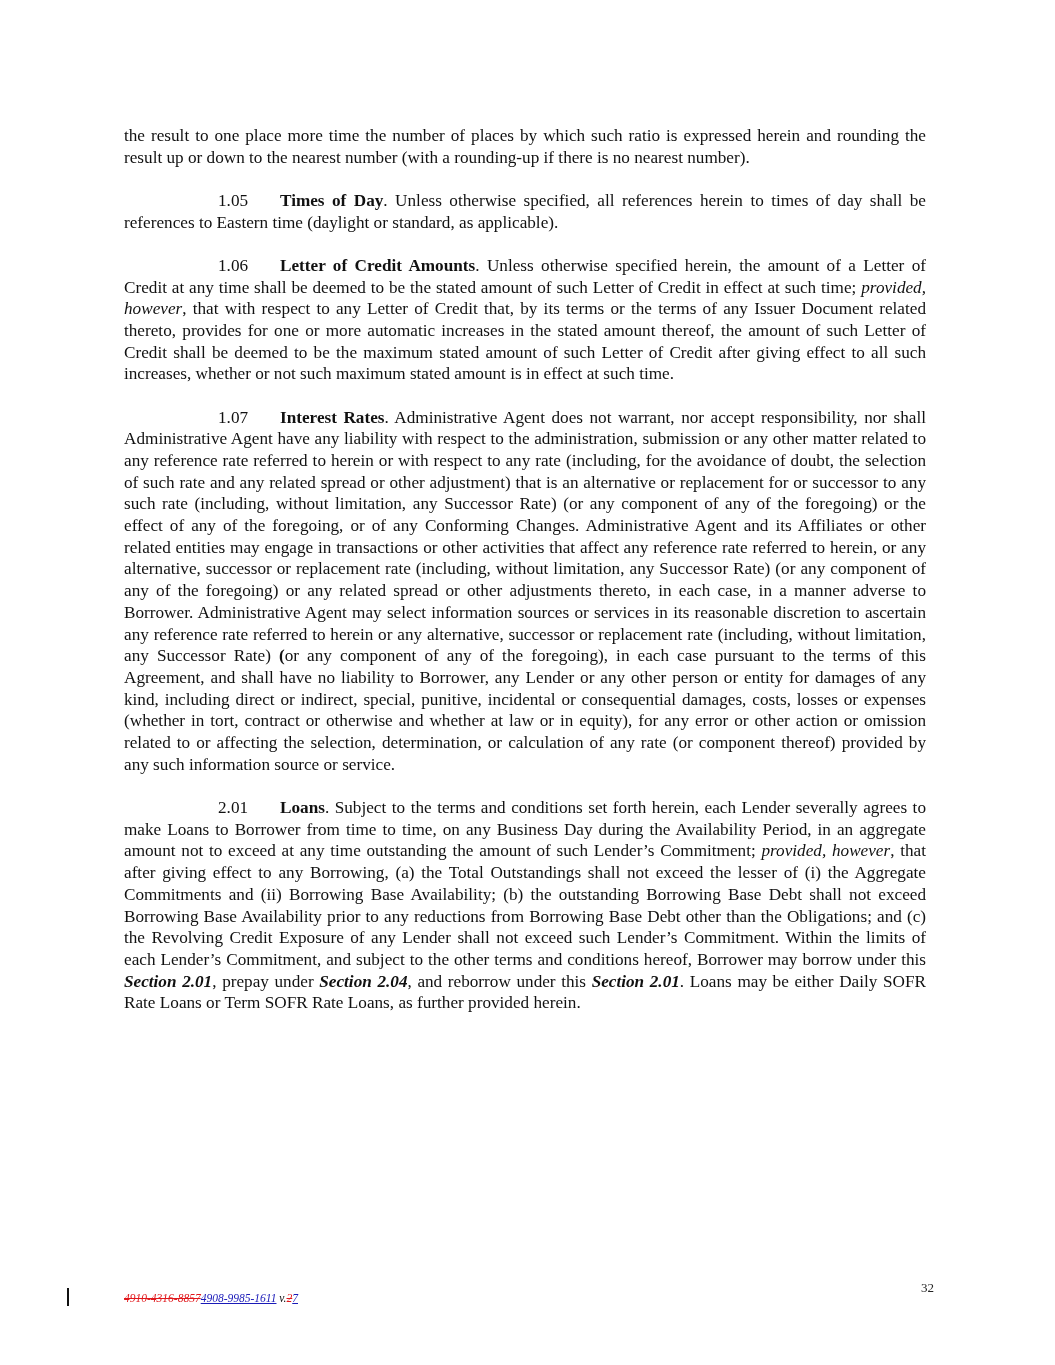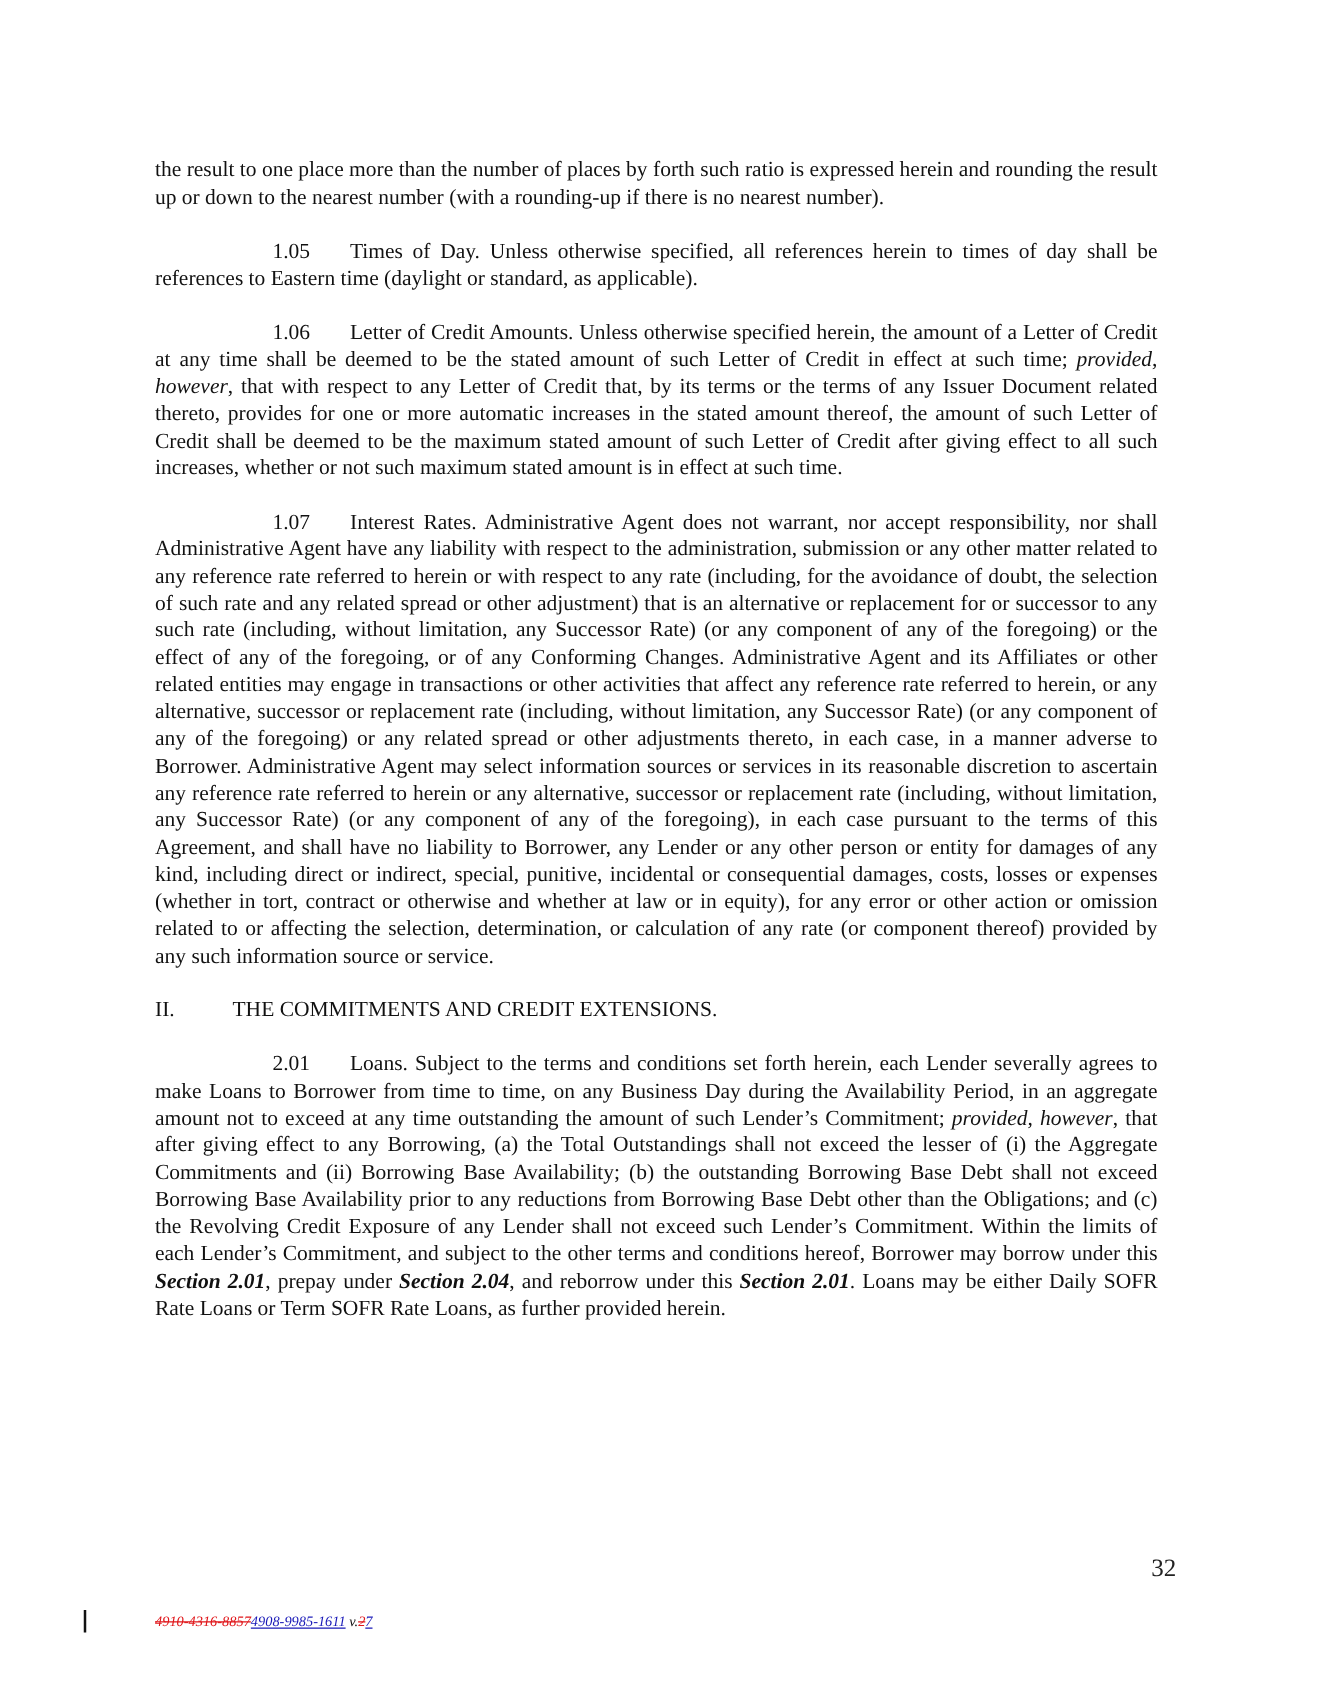--- a/index.html
+++ b/index.html
@@ -10,49 +10,48 @@
   }
   .page {
     position: absolute; left: 124px; top: 125px; width: 802px;
     font-size: 17.2px; line-height: 21.7px;
   }
   .para { text-align: justify; margin: 0 0 21.5px 0; }
   .para.first { margin-bottom: 21.5px; }
   .sec-num { display: inline-block; width: 62px; margin-left: 94px; }
   .heading { margin: 0 0 21.5px 0; }
   .heading .roman { display: inline-block; width: 62px; }
-  b { font-weight: normal; }
+  b { font-weight: bold; }
   i { font-style: italic; }
   .bi { font-weight: bold; font-style: italic; }
   .footer-bar {
     position: absolute; left: 67px; top: 1288px; width: 2px; height: 18px; background: #111;
   }
   .footer-id {
     position: absolute; left: 124px; top: 1292px; font-size: 11.5px;
     font-family: "Liberation Serif", serif; color: #111; font-style: italic;
   }
   .del { color: #e0161a; text-decoration: line-through; }
   .ins { color: #1a1ab8; text-decoration: underline; }
   .page-num {
-    position: absolute; left: 921px; top: 1244px; font-size: 20px;
+    position: absolute; left: 921px; top: 1280px; font-size: 13px;
     font-family: "Liberation Serif", serif; color: #222;
   }
 </style>
 </head>
 <body>
 
 <div class="page">
-  <p class="para first">the result to one place more than the number of places by forth such ratio is expressed herein and rounding the result up or down to the nearest number (with a rounding-up if there is no nearest number).</p>
+  <p class="para first">the result to one place more time the number of places by which such ratio is expressed herein and rounding the result up or down to the nearest number (with a rounding-up if there is no nearest number).</p>
 
   <p class="para"><span class="sec-num">1.05</span><b>Times of Day</b><span>. Unless otherwise specified, all references herein to times of day shall be references to Eastern time (daylight or standard, as applicable).</span></p>
 
   <p class="para"><span class="sec-num">1.06</span><b>Letter of Credit Amounts</b><span>. Unless otherwise specified herein, the amount of a Letter of Credit at any time shall be deemed to be the stated amount of such Letter of Credit in effect at such time; </span><i>provided, however</i><span>, that with respect to any Letter of Credit that, by its terms or the terms of any Issuer Document related thereto, provides for one or more automatic increases in the stated amount thereof, the amount of such Letter of Credit shall be deemed to be the maximum stated amount of such Letter of Credit after giving effect to all such increases, whether or not such maximum stated amount is in effect at such time.</span></p>
 
   <p class="para"><span class="sec-num">1.07</span><b>Interest Rates</b><span>. Administrative Agent does not warrant, nor accept responsibility, nor shall Administrative Agent have any liability with respect to the administration, submission or any other matter related to any reference rate referred to herein or with respect to any rate (including, for the avoidance of doubt, the selection of such rate and any related spread or other adjustment) that is an alternative or replacement for or successor to any such rate (including, without limitation, any Successor Rate) (or any component of any of the foregoing) or the effect of any of the foregoing, or of any Conforming Changes. Administrative Agent and its Affiliates or other related entities may engage in transactions or other activities that affect any reference rate referred to herein, or any alternative, successor or replacement rate (including, without limitation, any Successor Rate) (or any component of any of the foregoing) or any related spread or other adjustments thereto, in each case, in a manner adverse to Borrower. Administrative Agent may select information sources or services in its reasonable discretion to ascertain any reference rate referred to herein or any alternative, successor or replacement rate (including, without limitation, any Successor Rate) </span><b>(</b><span>or any component of any of the foregoing), in each case pursuant to the terms of this Agreement, and shall have no liability to Borrower, any Lender or any other person or entity for damages of any kind, including direct or indirect, special, punitive, incidental or consequential damages, costs, losses or expenses (whether in tort, contract or otherwise and whether at law or in equity), for any error or other action or omission related to or affecting the selection, determination, or calculation of any rate (or component thereof) provided by any such information source or service.</span></p>
 
-  <p class="heading"><span class="roman">II.</span><b>THE COMMITMENTS AND CREDIT EXTENSIONS</b><span>.</span></p>
 
   <p class="para"><span class="sec-num">2.01</span><b>Loans</b><span>. Subject to the terms and conditions set forth herein, each Lender severally agrees to make Loans to Borrower from time to time, on any Business Day during the Availability Period, in an aggregate amount not to exceed at any time outstanding the amount of such Lender’s Commitment; </span><i>provided, however</i><span>, that after giving effect to any Borrowing, (a) the Total Outstandings shall not exceed the lesser of (i) the Aggregate Commitments and (ii) Borrowing Base Availability; (b) the outstanding Borrowing Base Debt shall not exceed Borrowing Base Availability prior to any reductions from Borrowing Base Debt other than the Obligations; and (c) the Revolving Credit Exposure of any Lender shall not exceed such Lender’s Commitment. Within the limits of each Lender’s Commitment, and subject to the other terms and conditions hereof, Borrower may borrow under this </span><span class="bi">Section 2.01</span><span>, prepay under </span><span class="bi">Section 2.04</span><span>, and reborrow under this </span><span class="bi">Section 2.01</span><span>. Loans may be either Daily SOFR Rate Loans or Term SOFR Rate Loans, as further provided herein.</span></p>
 </div>
 
 <div class="footer-bar"></div>
 <div class="footer-id"><span class="del">4910-4316-8857</span><span class="ins">4908-9985-1611</span><span> v.</span><span class="del">2</span><span class="ins">7</span></div>
 <div class="page-num">32</div>
 
 </body></html>

